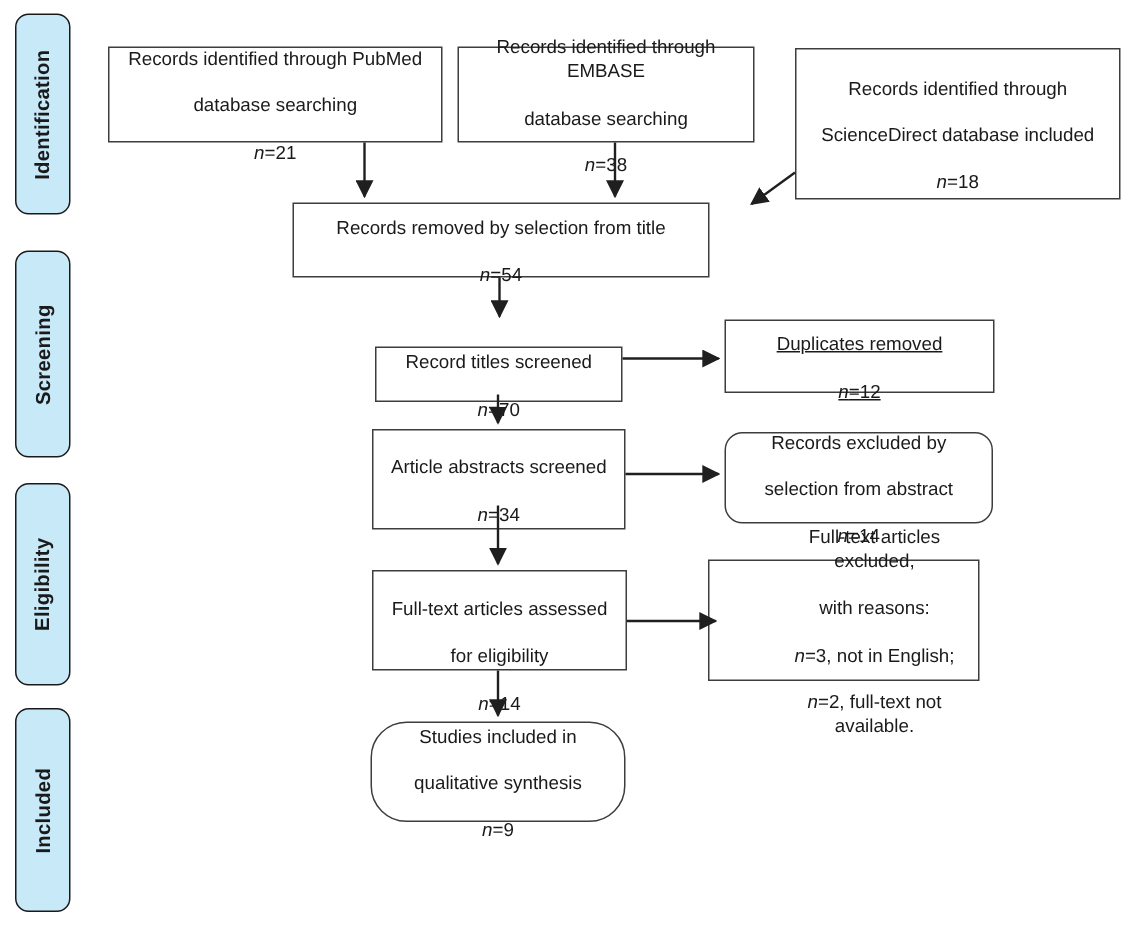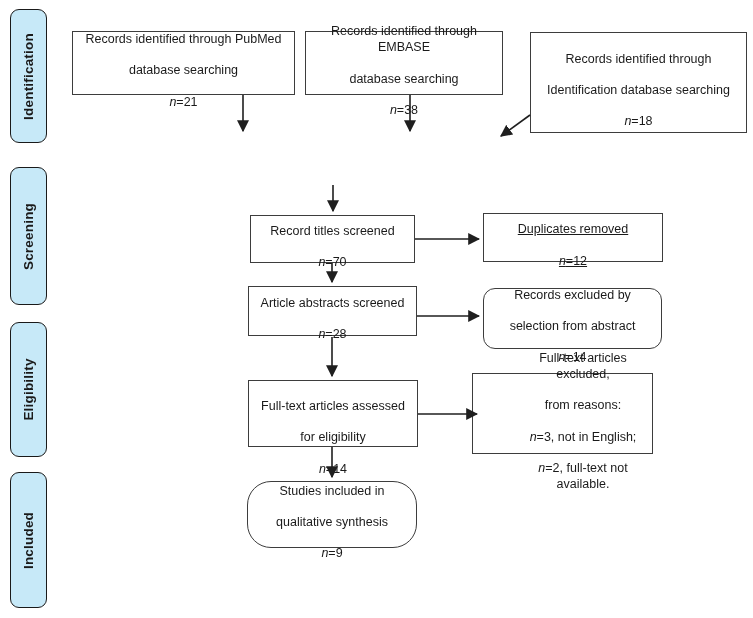--- a/index.html
+++ b/index.html
@@ -53,23 +53,23 @@
     line-height: 1.3;
     padding: 2px 4px;
   }
   .fbox .ln { display: block; margin-top: 15px; }
   .it { font-style: italic; }
 
   #box-pubmed             { left: 72px;  top: 31px;  width: 223px; height: 64px; }
   #box-embase             { left: 305px; top: 31px;  width: 198px; height: 64px; }
   #box-other              { left: 530px; top: 32px;  width: 217px; height: 101px; }
   #box-removed-title      { left: 195px; top: 135px; width: 278px; height: 50px; }
-  #box-titles-screened    { left: 250px; top: 215px; width: 165px; height: 48px; }
+  #box-titles-screened    { left: 250px; top: 231px; width: 165px; height: 37px; }
   #box-duplicates         { left: 483px; top: 213px; width: 180px; height: 49px; text-decoration: underline; }
-  #box-abstracts-screened { left: 248px; top: 286px; width: 169px; height: 50px; }
+  #box-abstracts-screened { left: 248px; top: 286px; width: 169px; height: 67px; }
   #box-excluded-abstract  { left: 483px; top: 288px; width: 179px; height: 61px; border-radius: 12px; }
   #box-fulltext-assessed  { left: 248px; top: 380px; width: 170px; height: 67px; justify-content: space-between; }
   #box-fulltext-excluded  { left: 472px; top: 373px; width: 181px; height: 81px; padding-left: 45px; }
   #box-studies-included   { left: 247px; top: 481px; width: 170px; height: 67px; border-radius: 24px; }
 
   
   #arrows {
     position: absolute;
     left: 0; top: 0;
     pointer-events: none;
@@ -102,55 +102,59 @@
   </div>
 
   <div class="fbox" id="box-embase">
     <span class="ln">Records identified through EMBASE</span>
     <span class="ln">database searching</span>
     <span class="ln"><span class="it">n</span><span>=38</span></span>
   </div>
 
   <div class="fbox" id="box-other">
     <span class="ln">Records identified through</span>
-    <span class="ln">Identification database searching</span>
+    <span class="ln">ScienceDirect database included</span>
     <span class="ln"><span class="it">n</span><span>=18</span></span>
   </div>
 
+  <div class="fbox" id="box-removed-title">
+    <span class="ln">Records removed by selection from title</span>
+    <span class="ln"><span class="it">n</span><span>=54</span></span>
+  </div>
 
   <div class="fbox" id="box-titles-screened">
     <span class="ln">Record titles screened</span>
     <span class="ln"><span class="it">n</span><span>=70</span></span>
   </div>
 
   <div class="fbox" id="box-duplicates">
     <span class="ln">Duplicates removed</span>
     <span class="ln"><span class="it">n</span><span>=12</span></span>
   </div>
 
   <div class="fbox" id="box-abstracts-screened">
     <span class="ln">Article abstracts screened</span>
-    <span class="ln"><span class="it">n</span><span>=28</span></span>
+    <span class="ln"><span class="it">n</span><span>=34</span></span>
   </div>
 
   <div class="fbox" id="box-excluded-abstract">
     <span class="ln">Records excluded by</span>
     <span class="ln">selection from abstract</span>
     <span class="ln"><span class="it">n</span><span>=14</span></span>
   </div>
 
   <div class="fbox" id="box-fulltext-assessed">
     <span class="ln">Full-text articles assessed</span>
     <span class="ln">for eligibility</span>
     <span class="ln"><span class="it">n</span><span>=14</span></span>
   </div>
 
   <div class="fbox" id="box-fulltext-excluded">
     <span class="ln">Full-text articles excluded,</span>
-    <span class="ln">from reasons:</span>
+    <span class="ln">with reasons:</span>
     <span class="ln"><span class="it">n</span><span>=3, not in English;</span></span>
     <span class="ln"><span class="it">n</span><span>=2, full-text not available.</span></span>
   </div>
 
   <div class="fbox" id="box-studies-included">
     <span class="ln">Studies included in</span>
     <span class="ln">qualitative synthesis</span>
     <span class="ln"><span class="it">n</span><span>=9</span></span>
   </div>
 

